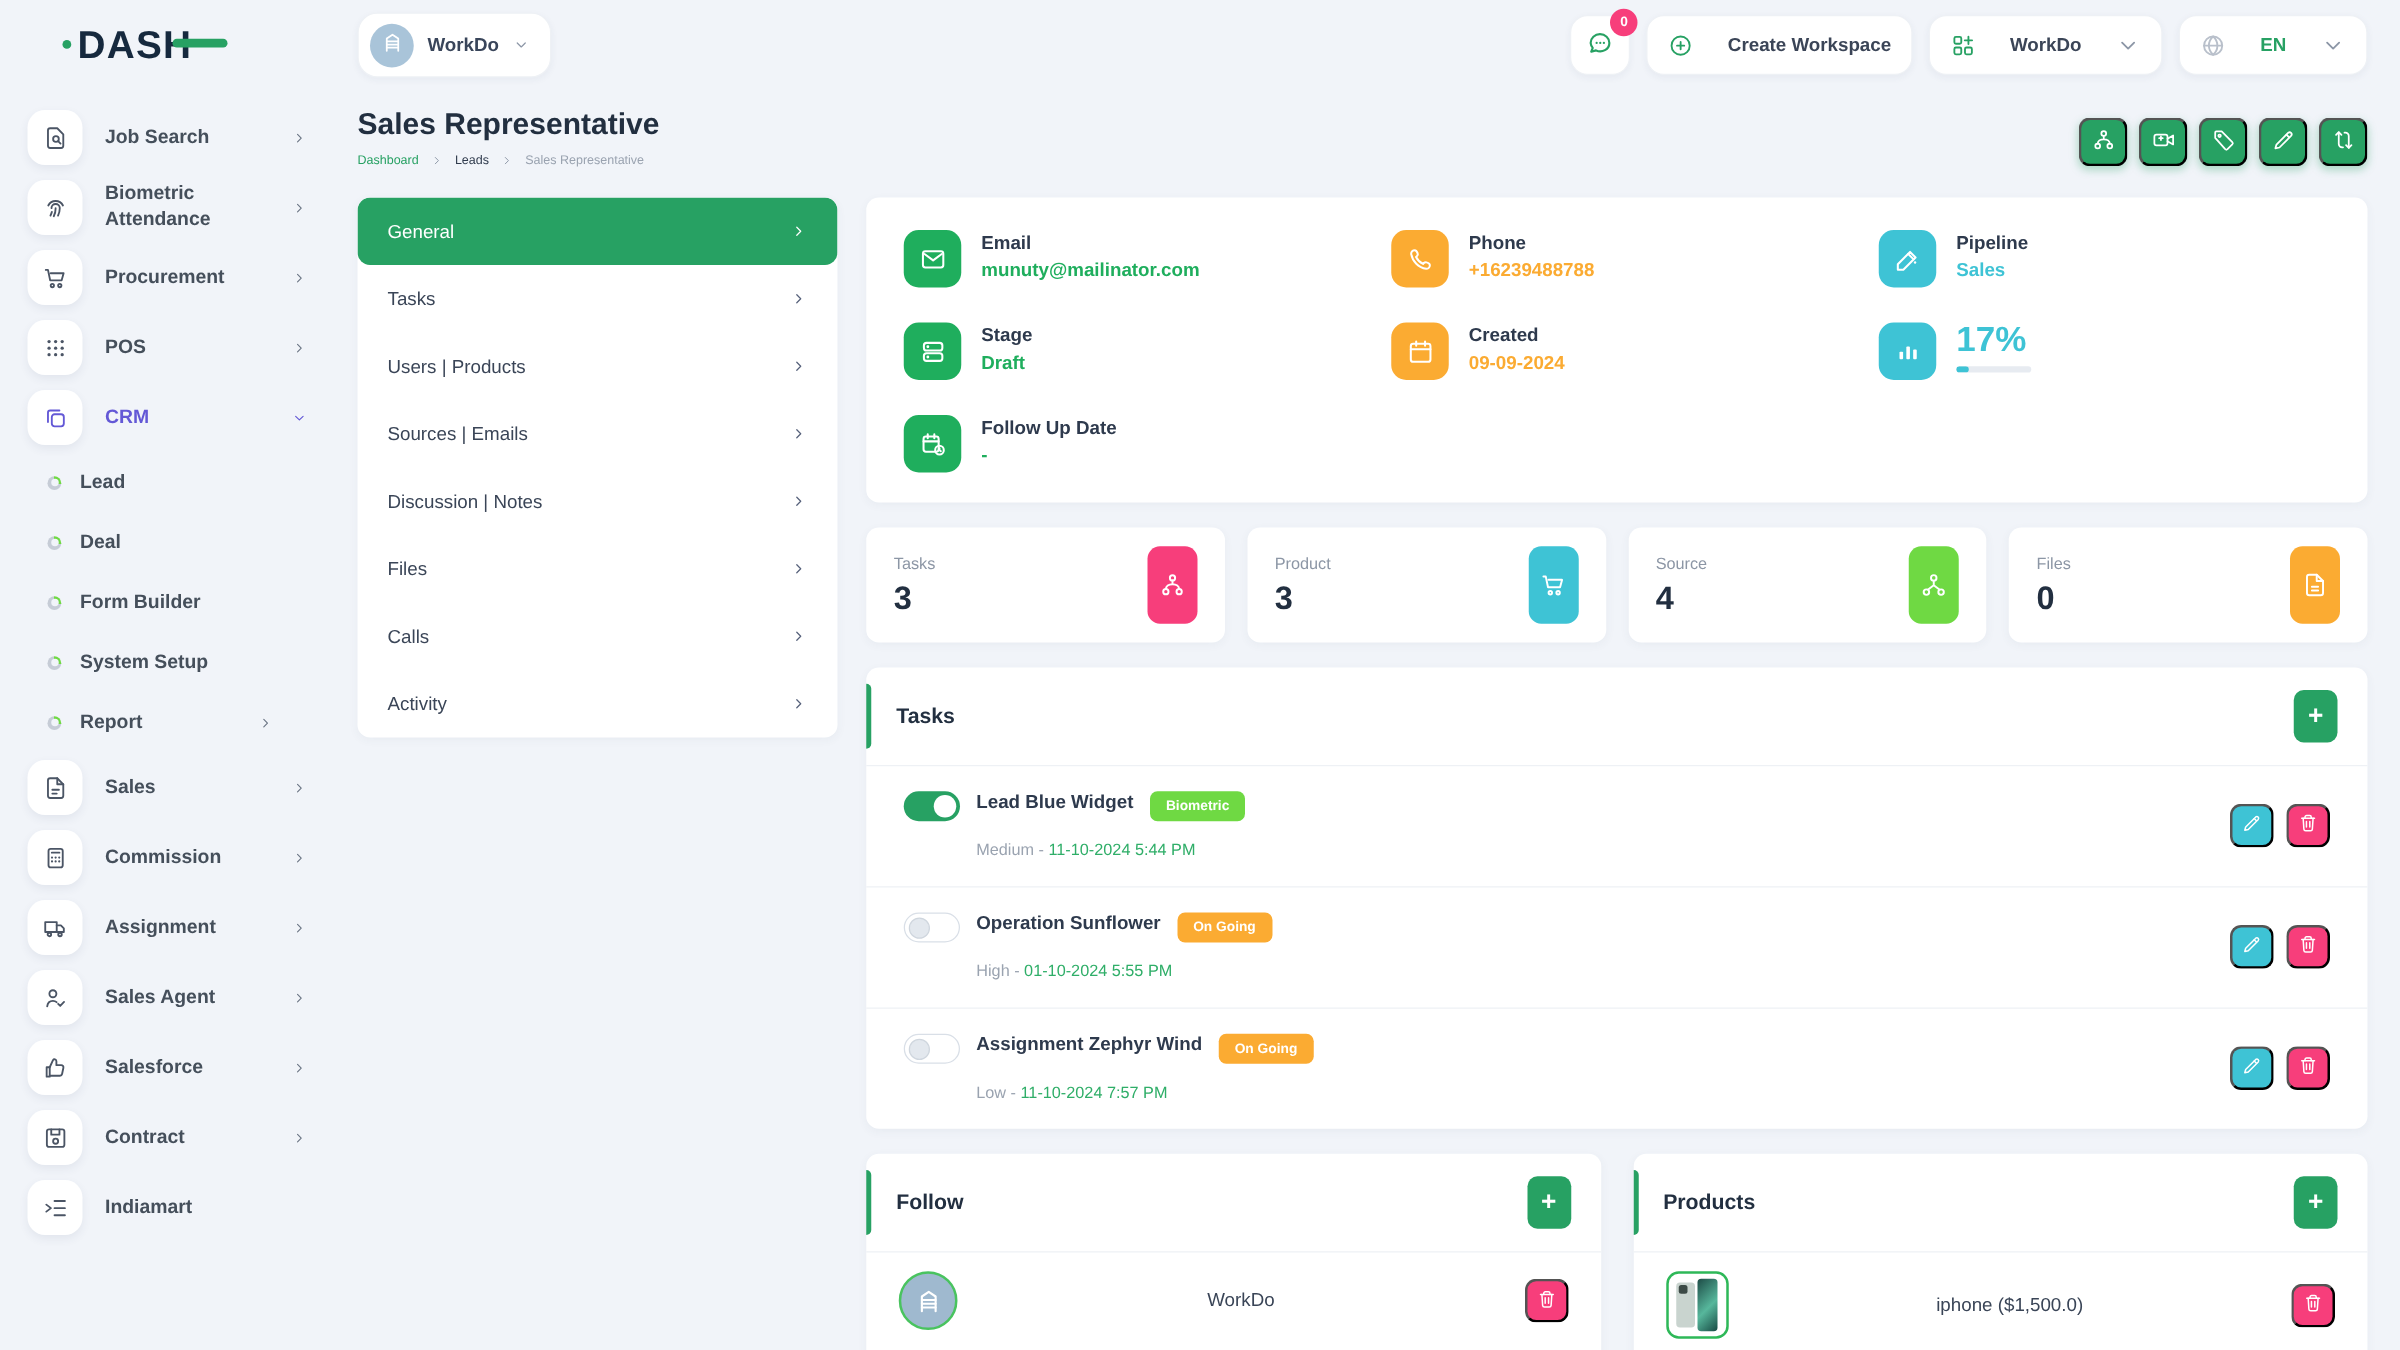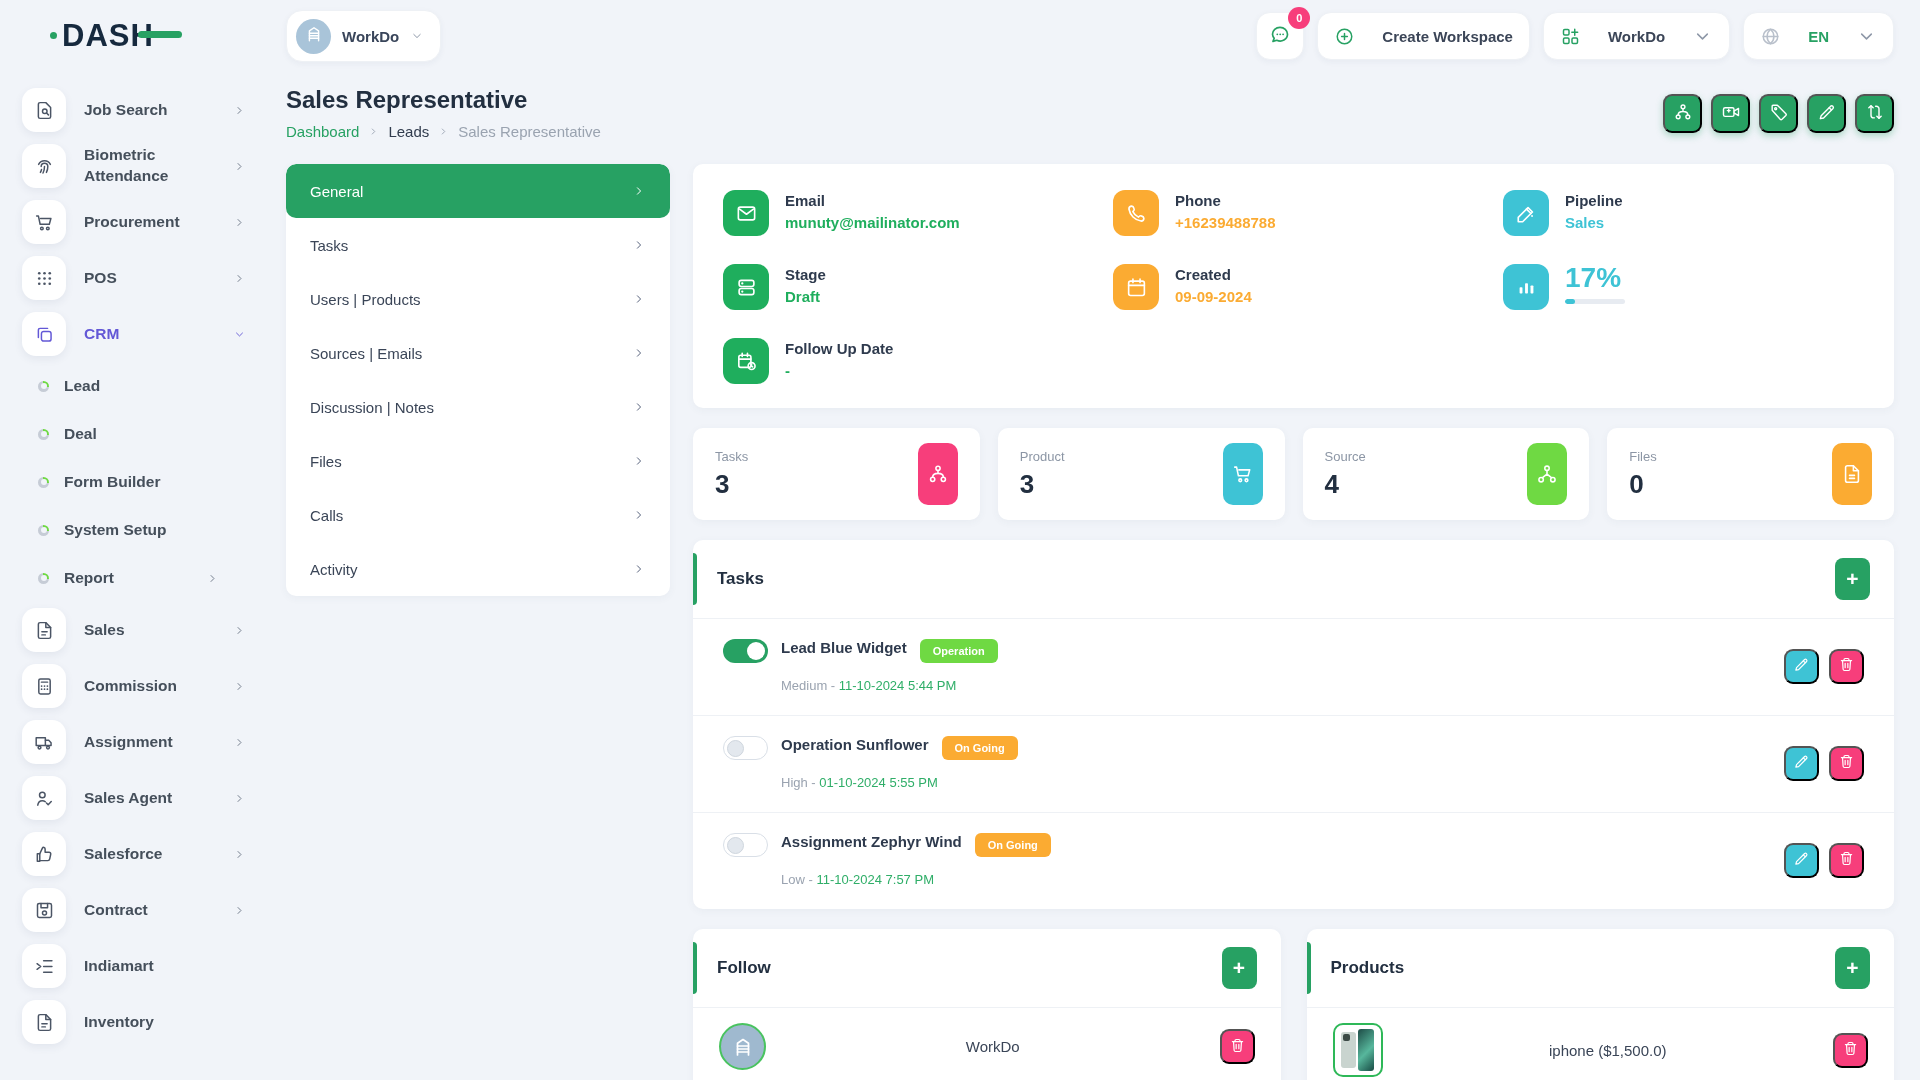--- a/index.html
+++ b/index.html
@@ -45,21 +45,21 @@
   .side-sub { display:flex; align-items:center; min-height:48px; padding-left:16px; cursor:pointer; }
   .sub-dot { width:11px; height:11px; flex:none; border-radius:50%; background:conic-gradient(var(--lime,#6fd943) 0 100deg,#c6ccd6 100deg 360deg); position:relative; }
   .sub-dot::after { content:""; position:absolute; inset:2.5px; background:#f1f4f9; border-radius:50%; }
   .side-sub .side-label { margin-left:15px; width:140px; }
   .side-sub .side-chev { margin-left:2px; }
 
   
   .main { position:absolute; top:72px; left:260px; right:0; bottom:0; padding:14px 26px 0 26px; overflow:hidden; }
   .page-head { display:flex; align-items:flex-start; }
   .page-title { font-size:24px; font-weight:700; color:#222f40; }
-  .breadcrumb { display:flex; align-items:center; gap:9px; margin-top:9px; font-size:15px; }
+  .breadcrumb { display:flex; align-items:center; gap:9px; margin-top:9px; font-size:10px; }
   .bc-link { color:var(--green,#27a163); cursor:pointer; }
   .bc-strong { color:#313c4e; cursor:pointer; }
   .bc-current { color:#9aa3b0; }
   .bc-sep { color:#8d97a7; display:flex; } .bc-sep svg { width:11px; height:11px; }
   .page-actions { margin-left:auto; display:flex; gap:9px; margin-top:8px; }
   .act-btn { width:39px; height:39px; border-radius:9px; background:var(--green,#27a163); color:#fff; display:flex; align-items:center; justify-content:center; cursor:pointer; box-shadow:0 3px 7px rgba(39,161,99,.35); }
   .act-btn svg { width:20px; height:20px; }
 
   .content { display:flex; gap:23px; margin-top:24px; }
   .card { background:#fff; border-radius:10px; box-shadow:0 2px 8px rgba(50,70,100,.05); }
@@ -419,30 +419,20 @@
           </span>
         </div>
         <div class="side-item">
           <span class="side-icon">
             <svg viewBox="0 0 24 24" fill="none" stroke="currentColor" stroke-width="1.7" stroke-linecap="round" stroke-linejoin="round">
               <path d="M11 5.5h9.5M11 12h9.5M11 18.5h9.5"></path>
               <path d="m3.5 8.8 4.2 3.2-4.2 3.2"></path>
             </svg>
           </span>
           <span class="side-label">Indiamart</span>
-        </div>
-        <div class="side-item">
-          <span class="side-icon">
-            <svg viewBox="0 0 24 24" fill="none" stroke="currentColor" stroke-width="1.7" stroke-linecap="round" stroke-linejoin="round">
-              <path d="M13.5 3H7a2 2 0 0 0-2 2v14a2 2 0 0 0 2 2h10a2 2 0 0 0 2-2V8.5L13.5 3z"></path>
-              <path d="M13.5 3v5.5H19"></path>
-              <path d="M9 13.5h6M9 17h4"></path>
-            </svg>
-          </span>
-          <span class="side-label">Inventory</span>
         </div>
       </nav>
   </aside>
 
   <main class="main">
     <div class="page-head">
       <div>
         <h1 class="page-title">Sales Representative</h1>
         <div class="breadcrumb" id="breadcrumb">
             <span class="bc-link">Dashboard</span>
@@ -726,21 +716,21 @@
             <span class="add-btn">+</span>
           </div>
           <div id="taskRows">
               <div class="task-row">
                 <div class="task-left">
                   <div class="task-line">
                     <span class="toggle on">
                       <span class="knob"></span>
                     </span>
                     <span class="task-name">Lead Blue Widget</span>
-                    <span class="badge bg-lime">Operation</span>
+                    <span class="badge bg-lime">Biometric</span>
                   </div>
                   <div class="task-meta"><span class="meta-pre">Medium - </span><span class="meta-date">11-10-2024 5:44 PM</span></div>
                 </div>
                 <div class="row-btns">
                   <button class="sq-btn bg-cyan">
                     <span><svg viewBox="0 0 24 24" fill="none" stroke="currentColor" stroke-width="1.7" stroke-linecap="round" stroke-linejoin="round">
                         <path d="M4 20l1-3.6L16.4 5a2 2 0 0 1 2.8 2.8L7.9 19.2 4 20z"></path>
                         <path d="m14.6 6.8 2.6 2.6"></path>
                       </svg></span>
                   </button>

